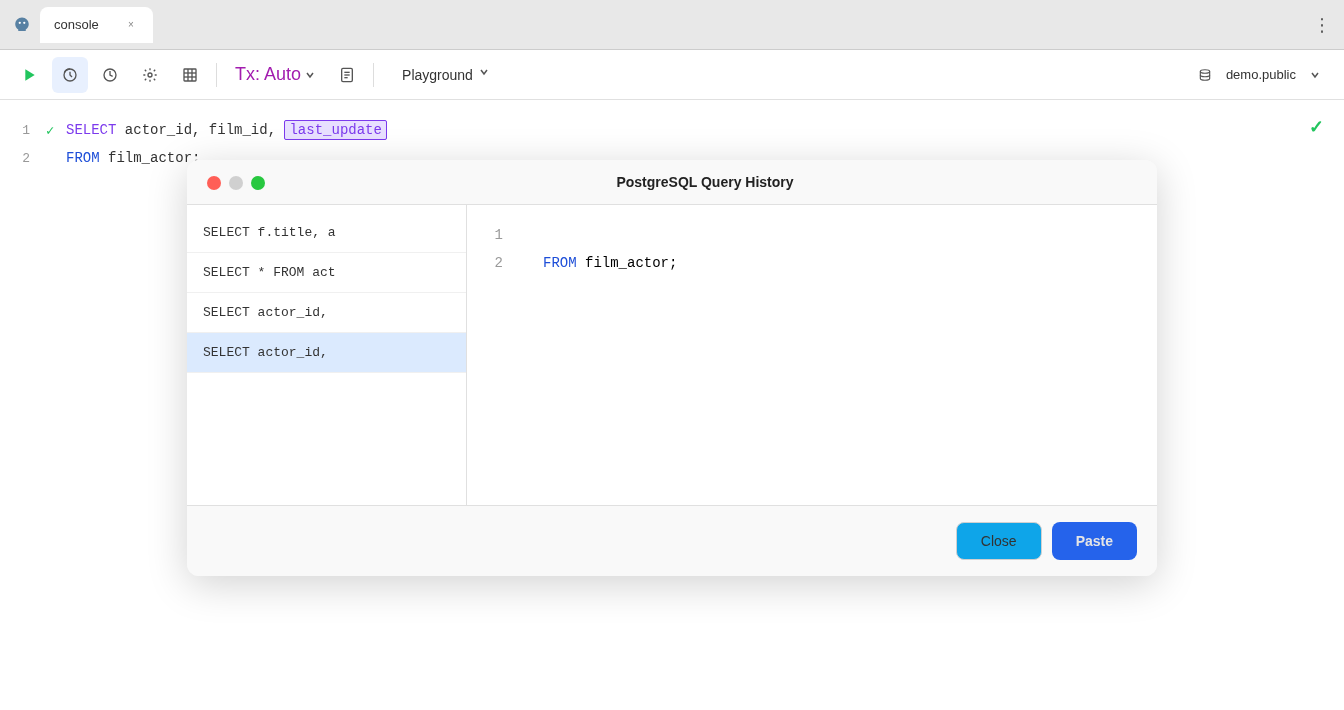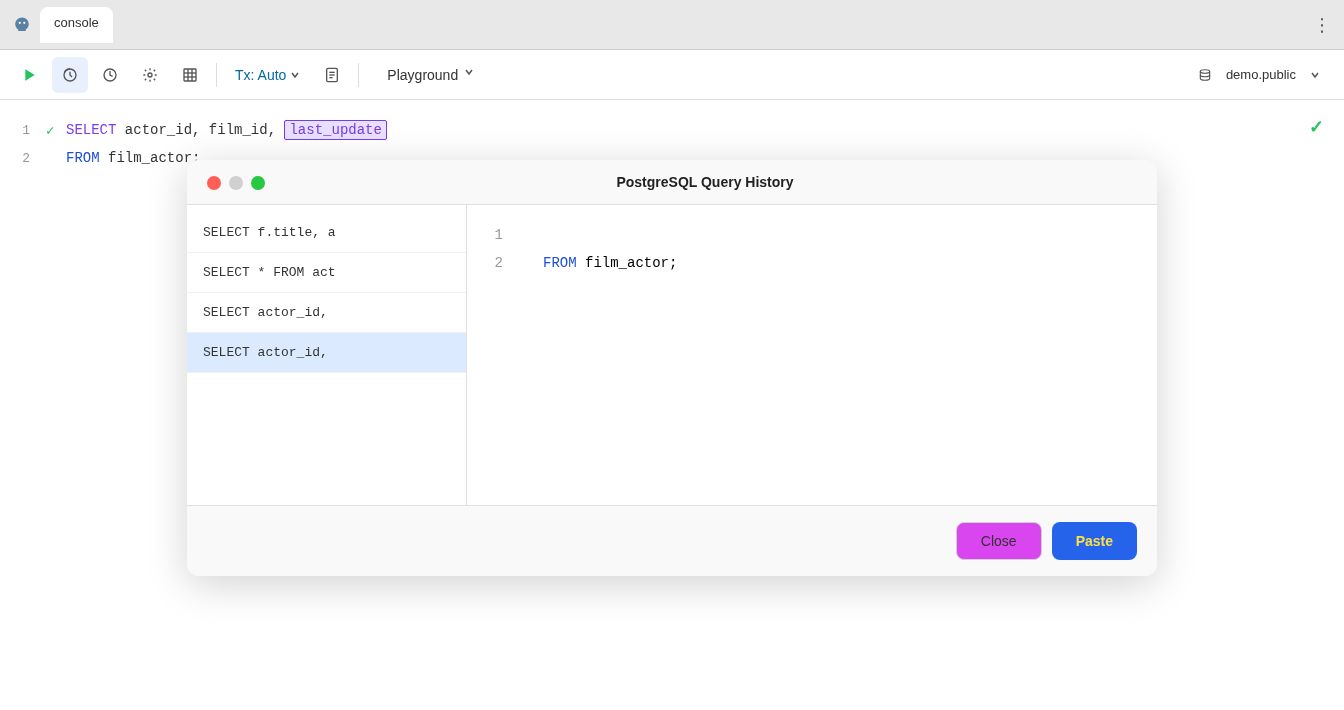--- a/index.html
+++ b/index.html
@@ -25,21 +25,20 @@
     .tab {
       display: flex;
       align-items: center;
       gap: 24px;
       background: #ffffff;
       border-radius: 8px 8px 0 0;
       padding: 8px 14px;
       font-size: 13px;
       color: #333;
       height: 36px;
-      flex-direction: column;
     }
     .tab-close {
       width: 16px;
       height: 16px;
       border-radius: 50%;
       display: flex;
       align-items: center;
       justify-content: center;
       font-size: 10px;
       color: #888;
@@ -81,22 +80,22 @@
 
     .tx-dropdown {
       display: flex;
       align-items: center;
       gap: 4px;
       padding: 6px 10px;
       border: none;
       background: transparent;
       border-radius: 6px;
       cursor: pointer;
-      font-size: 14px;
-      color: #0369a1;
+      font-size: 18px;
+      color: #a21caf;
     }
 
     .divider-v {
       width: 1px;
       height: 24px;
       background: #ddd;
       margin: 0 4px;
     }
 
     .playground-dropdown {
@@ -332,32 +331,32 @@
       justify-content: flex-end;
       gap: 10px;
       padding: 16px 20px;
       background: #f9f9f9;
       border-top: 1px solid #e0e0e0;
     }
 
     .btn-close-modal {
       padding: 10px 24px;
       border: 1px solid #d0d0d0;
-      background: #d946ef;
+      background: #0ea5e9;
       border-radius: 8px;
       font-size: 14px;
       cursor: pointer;
       color: #333;
     }
 
     .btn-paste {
       padding: 10px 24px;
       border: none;
       background: #2563eb;
-      color: #fde047;
+      color: #e5e5e5;
       border-radius: 8px;
       font-size: 14px;
       font-weight: 600;
       cursor: pointer;
     }
 
     
     svg { display: block; }
   </style>
 </head>

